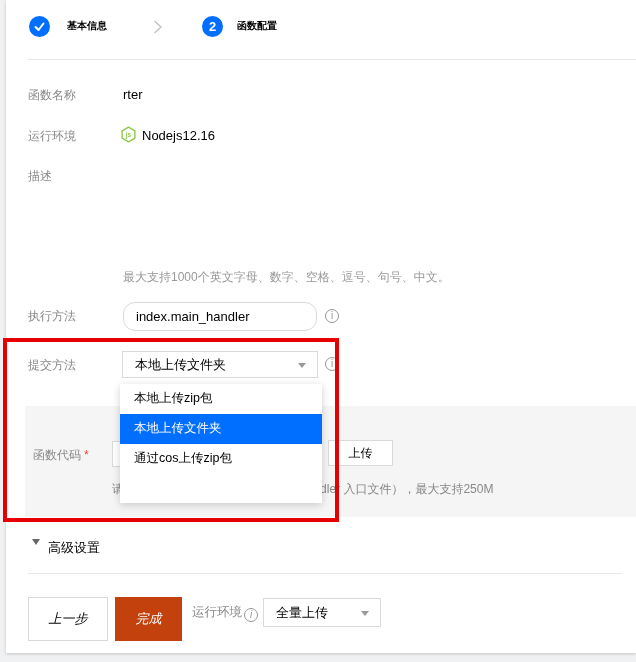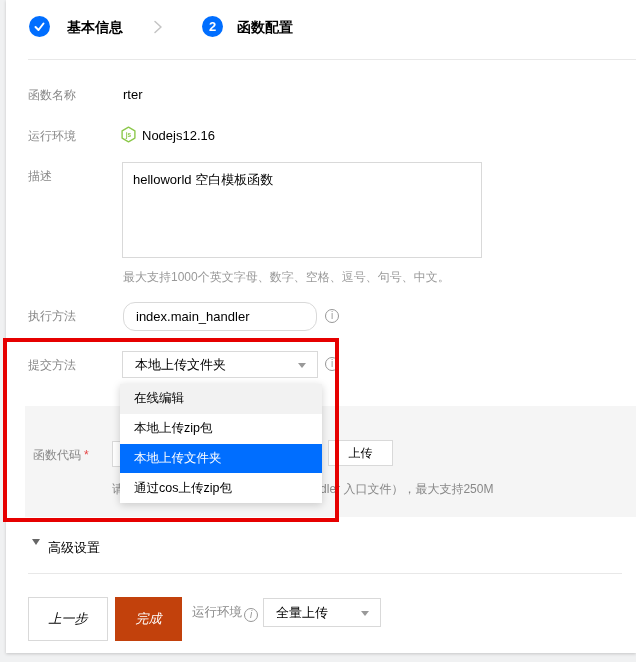--- a/index.html
+++ b/index.html
@@ -17,21 +17,21 @@
     box-shadow:0 1px 3px rgba(0,0,0,.18);
   }
   
   .step-circle {
     position:absolute; width:21px; height:21px; border-radius:50%;
     background:#006eff; color:#fff; display:flex; align-items:center; justify-content:center;
     font-size:13px; font-weight:bold;
   }
   .c1 { left:23px; top:16px; }
   .c2 { left:196px; top:16px; }
-  .step-label { position:absolute; top:19px; font-size:14px; font-weight:bold; color:#000; white-space:nowrap; }
+  .step-label { position:absolute; top:19px; font-size:10px; font-weight:bold; color:#000; white-space:nowrap; }
   .sl1 { left:61px; }
   .sl2 { left:231px; }
   .step-sep { position:absolute; left:147px; top:19px; }
   .divider { position:absolute; height:1px; background:#e8e8e8; }
   .div1 { top:59px; left:22px; right:0; }
   .div2 { top:573px; left:22px; right:14px; }
   
   .flabel { position:absolute; left:22px; font-size:12px; color:#888; white-space:nowrap; }
   .fvalue { position:absolute; left:117px; font-size:13px; color:#000; white-space:nowrap; }
   .runtime-icon { position:absolute; left:114px; top:126px; width:17px; height:17px; }
@@ -128,21 +128,20 @@
   <div class="fvalue" style="top:87px">rter</div>
 
   <div class="flabel" style="top:128px">运行环境</div>
   <svg class="runtime-icon" viewBox="0 0 17 17">
     <polygon points="8.5,1.2 14.9,4.9 14.9,12.1 8.5,15.8 2.1,12.1 2.1,4.9" fill="none" stroke="#8cc84b" stroke-width="1.4" stroke-linejoin="round"></polygon>
     <text x="8.5" y="11" text-anchor="middle" font-size="6.5" font-weight="bold" fill="#8cc84b">js</text>
   </svg>
   <div class="fvalue runtime-value" style="top:128px">Nodejs12.16</div>
 
   <div class="flabel" style="top:168px">描述</div>
-  <textarea class="desc-area" style="">helloworld 空白模板函数</textarea>
   <div class="helper">最大支持1000个英文字母、数字、空格、逗号、句号、中文。</div>
 
   <div class="flabel" style="top:308px">执行方法</div>
   <div class="tbox handler-box">
     <span>index.main_handler</span>
   </div>
   <i class="info-icon info-handler">i</i>
 
   <div class="flabel" style="top:357px">提交方法</div>
   <div class="tbox select-box submit-box">
@@ -151,21 +150,20 @@
   </div>
   <i class="info-icon info-submit">i</i>
 
   <div class="code-panel"></div>
   <div class="code-label"><span>函数代码</span><span class="req">*</span></div>
   <div class="code-input"></div>
   <button class="upload-btn">上传</button>
   <div class="code-hint">请选择文件夹（需包含 index.main_handler 入口文件），最大支持250M</div>
 
   <div class="dropdown">
-    <div class="dd-item first">在线编辑</div>
     <div class="dd-item">本地上传zip包</div>
     <div class="dd-item selected">本地上传文件夹</div>
     <div class="dd-item">通过cos上传zip包</div>
   </div>
 
   <div class="advanced">
     <span class="adv-caret"></span>
     <span class="adv-label">高级设置</span>
   </div>
   <div class="divider div2"></div>

